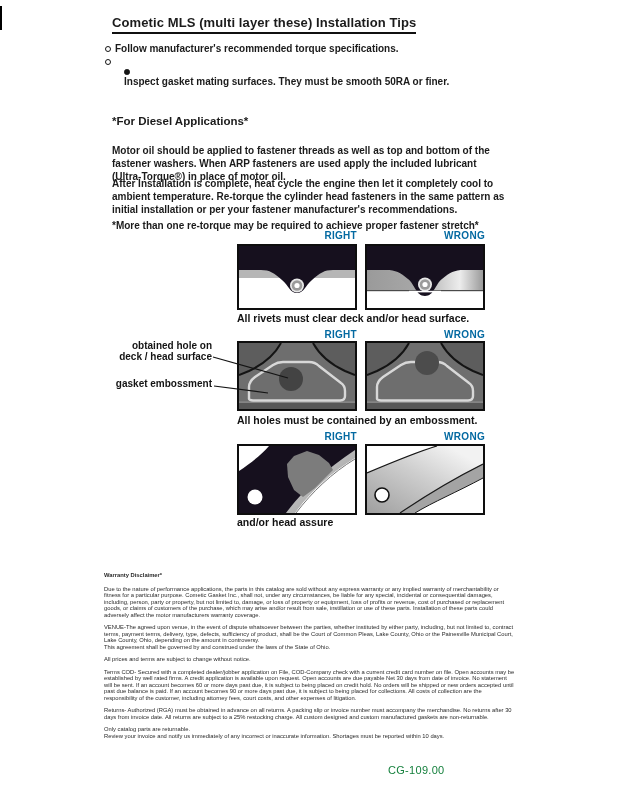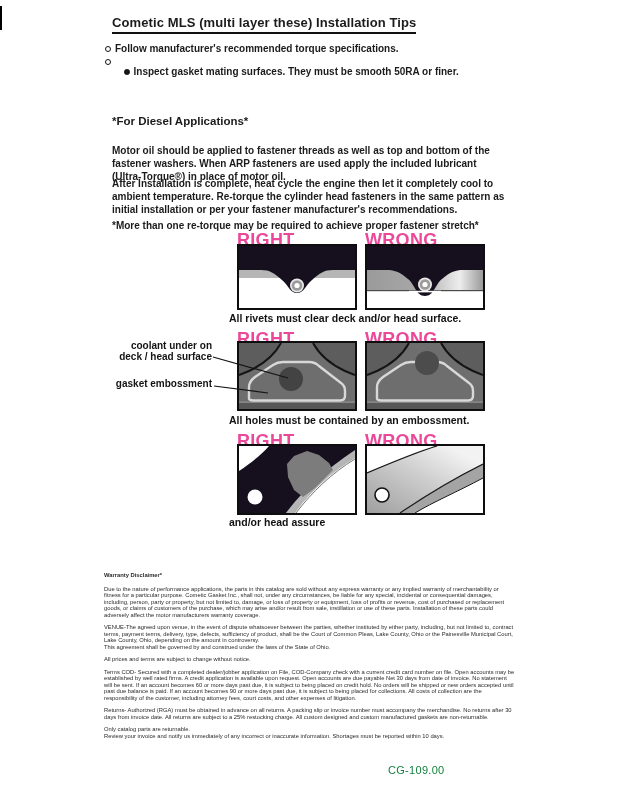--- a/index.html
+++ b/index.html
@@ -6,32 +6,32 @@
   body { background:#ffffff; font-family:"Liberation Sans","DejaVu Sans",sans-serif; color:#1b1b1b; }
   .page { position:relative; width:618px; height:800px; background:#ffffff; overflow:hidden; }
 
   .edge-mark { position:absolute; left:0; top:6px; width:2px; height:24px; background:#000; }
 
   .title { position:absolute; left:112px; top:15px; font-size:13px; font-weight:700;
            border-bottom:2px solid #101010; padding-bottom:2px; letter-spacing:0.1px; }
 
   .bullets { position:absolute; left:105px; top:42px; font-size:10px; font-weight:600; line-height:13px; }
   .b-row { display:flex; align-items:flex-start; }
-  .b-row.sub { margin-left:19px; }
+  .b-row.sub { margin-left:19px;flex-direction:column; }
   .marker { flex:0 0 auto; width:4px; height:4px; border:1px solid #161616; border-radius:50%; margin:4px 4px 0 0; }
   .marker.filled { width:3.5px; height:3.5px; background:#161616; border:1px solid #161616; }
 
   .diesel-heading { position:absolute; left:112px; top:115px; font-size:11.5px; font-weight:700; }
   .para { position:absolute; left:112px; width:394px; font-size:10px; font-weight:600; line-height:13.2px;margin-top:12px; }
   .p1 { top:132px; } .p2 { top:165px; } .pnote { top:207px; }
 
-  .rw { position:absolute; width:120px; text-align:left; font-size:18px; font-weight:700; letter-spacing:0.3px; color:#ec4899; }
+  .rw { position:absolute; width:120px; text-align:right; font-size:10px; font-weight:700; letter-spacing:0.3px; color:#0369a1; }
   .dbox { position:absolute; border:2px solid #0e0e0e; background:#fff; line-height:0; }
   .dbox svg { display:block; }
-  .cap { position:absolute; left:229px; font-size:10.5px; font-weight:700; color:#121212; line-height:11.5px; }
+  .cap { position:absolute; left:237px; font-size:10.5px; font-weight:700; color:#121212; line-height:11.5px; }
 
   .side-label { position:absolute; left:96px; width:116px; text-align:right; font-size:10px; font-weight:600; line-height:10.5px; color:#141414; }
   .leader-overlay { position:absolute; left:0; top:0; pointer-events:none; z-index:6; }
 
   .disclaimer { position:absolute; left:104px; top:572px; width:411px; font-size:5.8px; line-height:6.5px; color:#2a2a2a; }
   .disclaimer .dp { margin:0 0 6px 0; }
   .disclaimer .dh { font-weight:700; margin:0 0 7px 0; }
 
   .page-code { position:absolute; left:388px; top:764px; font-size:11px; color:#15803d; letter-spacing:0.3px; }
 </style>
@@ -97,21 +97,21 @@
       <line x1="42" y1="45.6" x2="74" y2="45.6" stroke="#ffffff" stroke-width="1.6"></line>
     </svg>
   </div>
 
   <div class="cap" style="top:313px;">All rivets must clear deck and/or head surface.</div>
 
   <div class="rw" style="left:237px; top:329px;">RIGHT</div>
   <div class="rw" style="left:365px; top:329px;">WRONG</div>
 
   <div class="side-label" style="top:341px;">
-    <div>coolant under on</div>
+    <div>obtained hole on</div>
     <div>deck / head surface</div>
   </div>
   <div class="side-label" style="top:379px;">gasket embossment</div>
 
   <div class="dbox" style="left:237px; top:341px;">
     <svg width="116" height="66" viewBox="0 0 116 66">
       <rect width="116" height="66" fill="#6e6e6e"></rect>
       <path d="M0,0 H42 C36,11 25,21 10,28 L0,32 Z" fill="#5d5d5d"></path>
       <path d="M42,0 C36,11 25,21 10,28 L0,32" stroke="#141414" stroke-width="2" fill="none"></path>
       <path d="M116,0 H74 C80,11 91,21 106,28 L116,32 Z" fill="#5d5d5d"></path>

